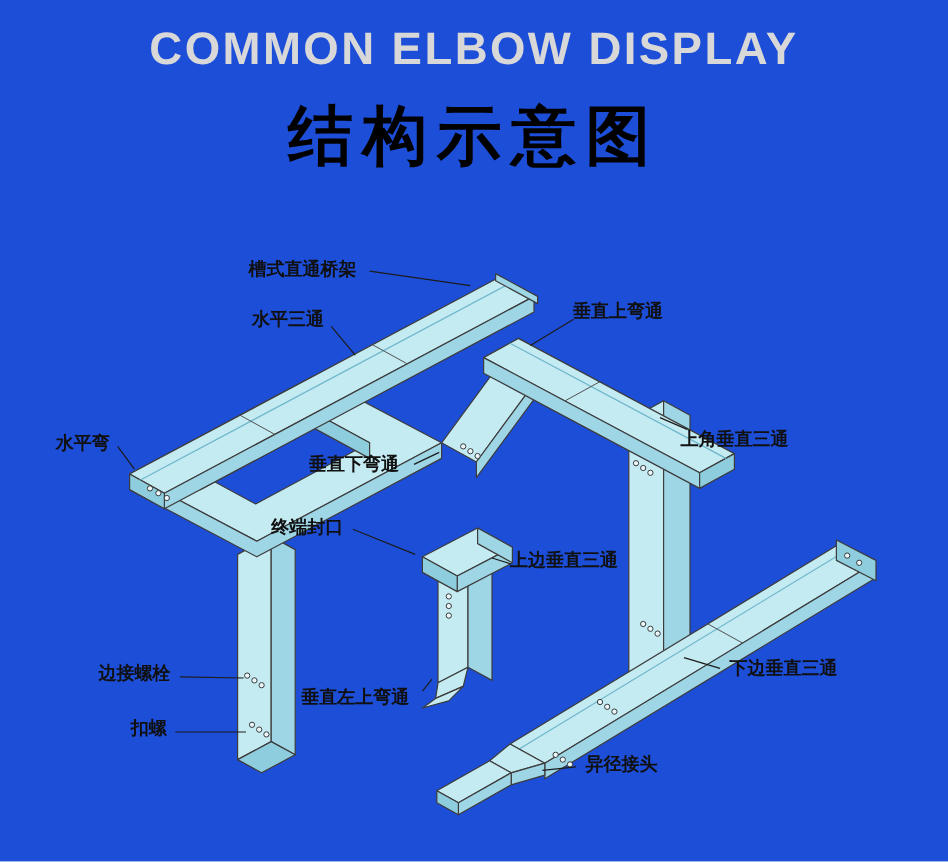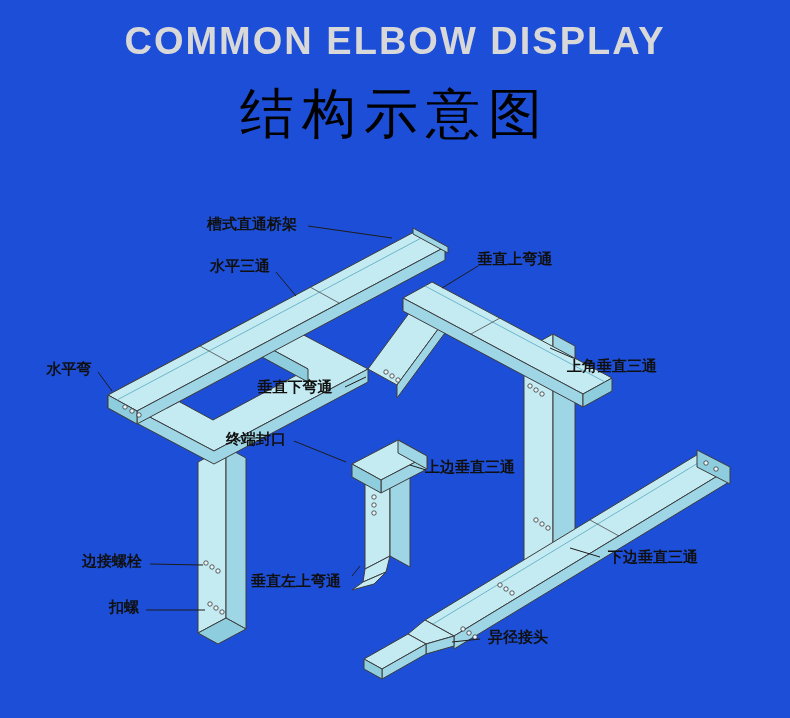--- a/index.html
+++ b/index.html
@@ -12,21 +12,21 @@
   }
   .subtitle{
     position:absolute;top:20px;left:0;width:100%;
     text-align:center;
     font-size:38px;font-weight:800;letter-spacing:2px;
     color:#d8d8d8;
   }
   .title{
     position:absolute;top:78px;left:0;width:100%;
     text-align:center;
-    font-size:54px;font-weight:400;letter-spacing:8px;
+    font-size:54px;font-weight:700;letter-spacing:8px;
     color:#000000;
   }
   svg.diagram{position:absolute;left:0;top:0;}
   .tray-top{fill:#c4eaf2;stroke:#3c3c3c;stroke-width:1;stroke-linejoin:round;}
   .tray-side{fill:#9fd6e5;stroke:#3c3c3c;stroke-width:1;stroke-linejoin:round;}
   .tray-side2{fill:#8ecddd;stroke:#3c3c3c;stroke-width:1;stroke-linejoin:round;}
   .rim{stroke:#6db6ca;stroke-width:1;fill:none;}
   .joint{stroke:#4a4a4a;stroke-width:0.8;fill:none;}
   .bolt{fill:#eaf7fb;stroke:#333;stroke-width:0.8;}
   .leader{stroke:#1c1c1c;stroke-width:1;fill:none;}

